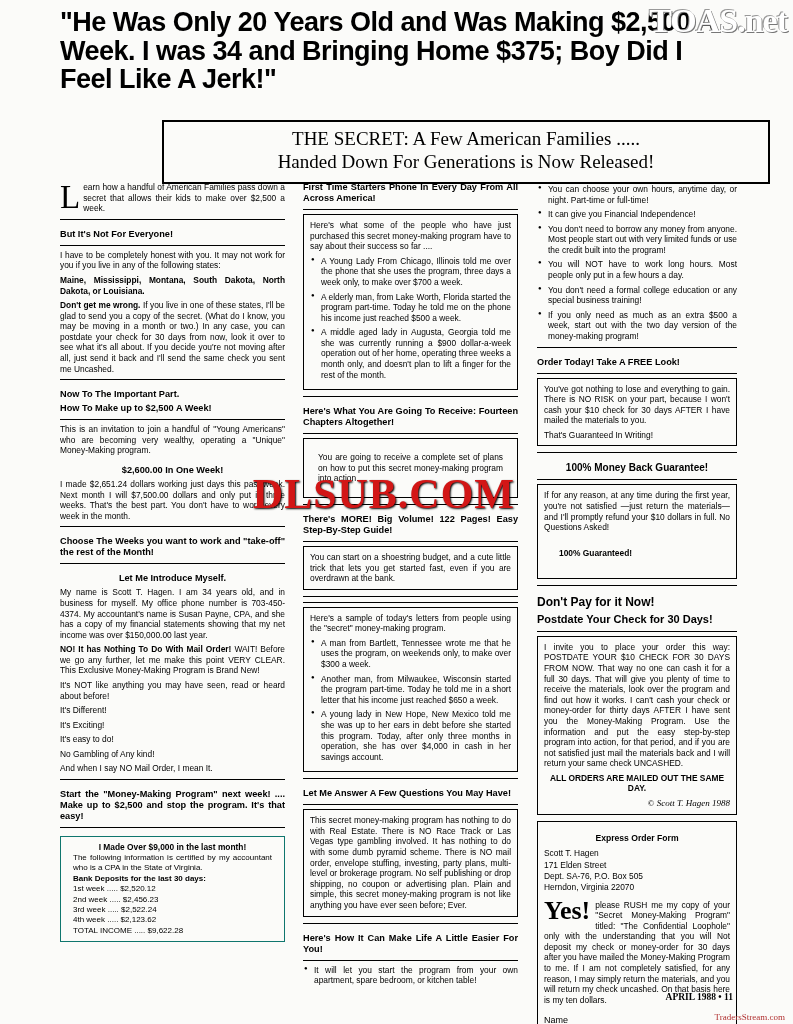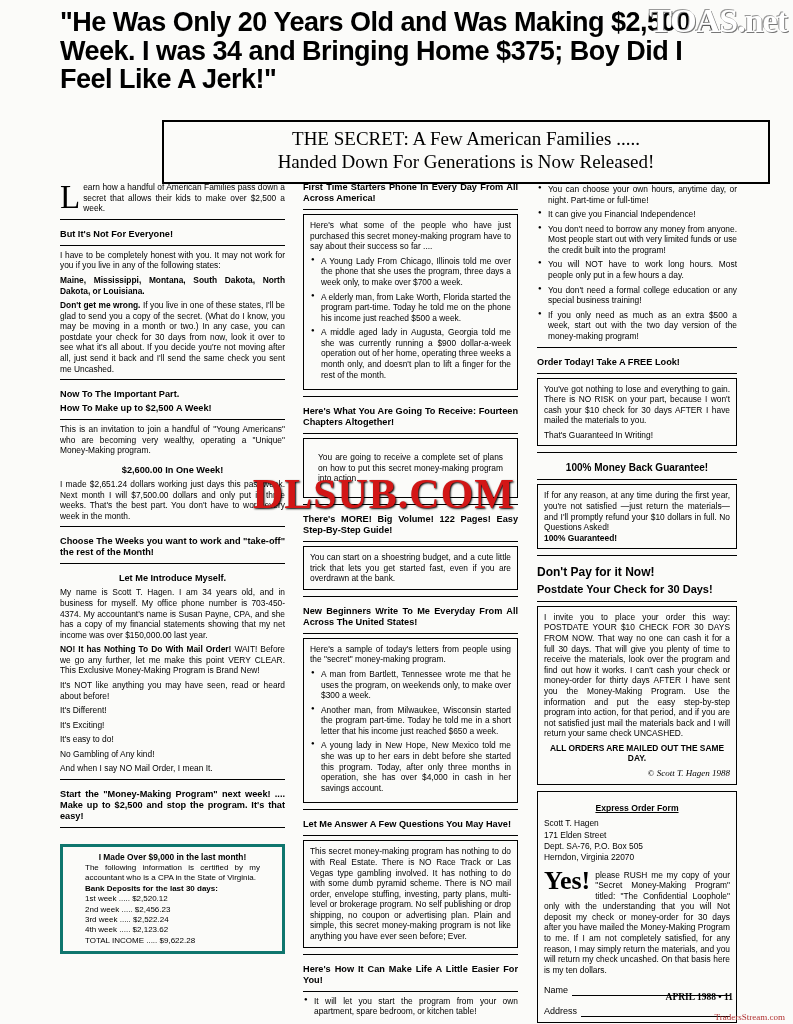--- a/index.html
+++ b/index.html
@@ -34,28 +34,28 @@
   .bold{font-weight:bold;}
   .ctr{text-align:center;}
 
   .boxed{border:1px solid #000;padding:5px 6px;margin:4px 0 6px 0;}
   ul.bl{margin:2px 0 4px 0;padding-left:11px;list-style:none;}
   ul.bl li{position:relative;margin-bottom:4px;text-align:justify;}
   ul.bl li:before{content:"\25CF";position:absolute;left:-10px;top:0;font-size:6px;}
 
   .sig{text-align:right;font-family:"Liberation Serif",serif;font-style:italic;font-size:9px;margin-top:4px;}
 
-  .order-title{text-align:center;font-size:8.6px;font-weight:bold;margin:6px 0 4px 0;text-decoration:underline;}
+  .order-title{text-align:center;font-size:8.6px;font-weight:bold;margin:6px 0 4px 0;}
   .addr{font-size:8.4px;line-height:1.35;margin:3px 0 6px 0;}
   .yes{font-family:"Liberation Serif",serif;font-size:26px;font-weight:bold;float:left;margin:0 5px 0 0;line-height:22px;}
   .formline{display:flex;align-items:flex-end;margin-top:9px;font-size:9px;}
   .formline .lbl{white-space:nowrap;margin-right:4px;}
   .formline .ln{flex:1;border-bottom:1px solid #000;height:11px;}
 
-  .incomebox{border:3px solid #0f766e;padding:5px 22px;margin-top:16px;font-size:8px;line-height:1.3;}
+  .incomebox{border:1px solid #0f766e;padding:5px 12px;margin-top:8px;font-size:8px;line-height:1.3;}
   .incomebox .hd{font-weight:bold;text-align:center;font-size:8.4px;}
 
   .footer{position:absolute;bottom:22px;right:60px;font-size:9.5px;font-weight:bold;font-family:"Liberation Serif",serif;}
 </style>
 </head>
 <body>
 
 <div class="page">
 
   <div class="wm-toas">TOAS.net</div>
@@ -129,21 +129,20 @@
     <div class="boxed">
       <p style="margin:8px">You are going to receive a complete set of plans on how to put this secret money-making program into action.</p>
     </div>
     <div class="rule"></div>
     <h3 class="sec">There's MORE! Big Volume!   122 Pages! Easy Step-By-Step Guide!</h3>
     <div class="rule"></div>
     <div class="boxed">
       <p style="margin:0">You can start on a shoestring budget, and a cute little trick that lets you get started fast, even if you are overdrawn at the bank.</p>
     </div>
     <div class="rule"></div>
-    <h3 class="sec">New Beginners Write To Me Everyday From All Across The United States!</h3>
     <div class="rule"></div>
     <div class="boxed">
       <p>Here's a sample of today's letters from people using the "secret" money-making program.</p>
       <ul class="bl">
         <li>A man from Bartlett, Tennessee wrote me that he uses the program, on weekends only, to make over $300 a week.</li>
         <li>Another man, from Milwaukee, Wisconsin started the program part-time. Today he told me in a short letter that his income just reached $650 a week.</li>
         <li>A young lady in New Hope, New Mexico told me she was up to her ears in debt before she started this program. Today, after only three months in operation, she has over $4,000 in cash in her savings account.</li>
       </ul>
     </div>
     <div class="rule"></div>
@@ -174,21 +173,21 @@
     <div class="rule"></div>
     <div class="boxed">
       <p>You've got nothing to lose and everything to gain. There is NO RISK on your part, because I won't cash your $10 check for 30 days AFTER I have mailed the materials to you.</p>
       <p style="margin:0">That's Guaranteed In Writing!</p>
     </div>
     <div class="rule"></div>
     <h3 class="sec ctr" style="font-size:10px">100% Money Back Guarantee!</h3>
     <div class="rule"></div>
     <div class="boxed">
       <p style="margin:0">If for any reason, at any time during the first year, you're not satisfied —just return the materials— and I'll promptly refund your $10 dollars in full. No Questions Asked!</p>
-      <p class="bold" style="margin:0">100% Guaranteed!</p>
+      <p class="bold" style="margin:15px">100% Guaranteed!</p>
     </div>
     <div class="rule"></div>
     <h3 class="sec" style="font-size:12px">Don't Pay for it Now!</h3>
     <h3 class="sec" style="font-size:11px;margin-top:1px">Postdate Your Check for 30 Days!</h3>
     <div class="rule"></div>
     <div class="boxed">
       <p>I invite you to place your order this way: POSTDATE YOUR $10 CHECK FOR 30 DAYS FROM NOW. That way no one can cash it for a full 30 days. That will give you plenty of time to receive the materials, look over the program and find out how it works. I can't cash your check or money-order for thirty days AFTER I have sent you the Money-Making Program. Use the information and put the easy step-by-step program into action, for that period, and if you are not satisfied just mail the materials back and I will return your same check UNCASHED.</p>
       <p class="bold ctr" style="margin:0">ALL ORDERS ARE MAILED OUT THE SAME DAY.</p>
       <div class="sig">© Scott T. Hagen 1988</div>
     </div>

